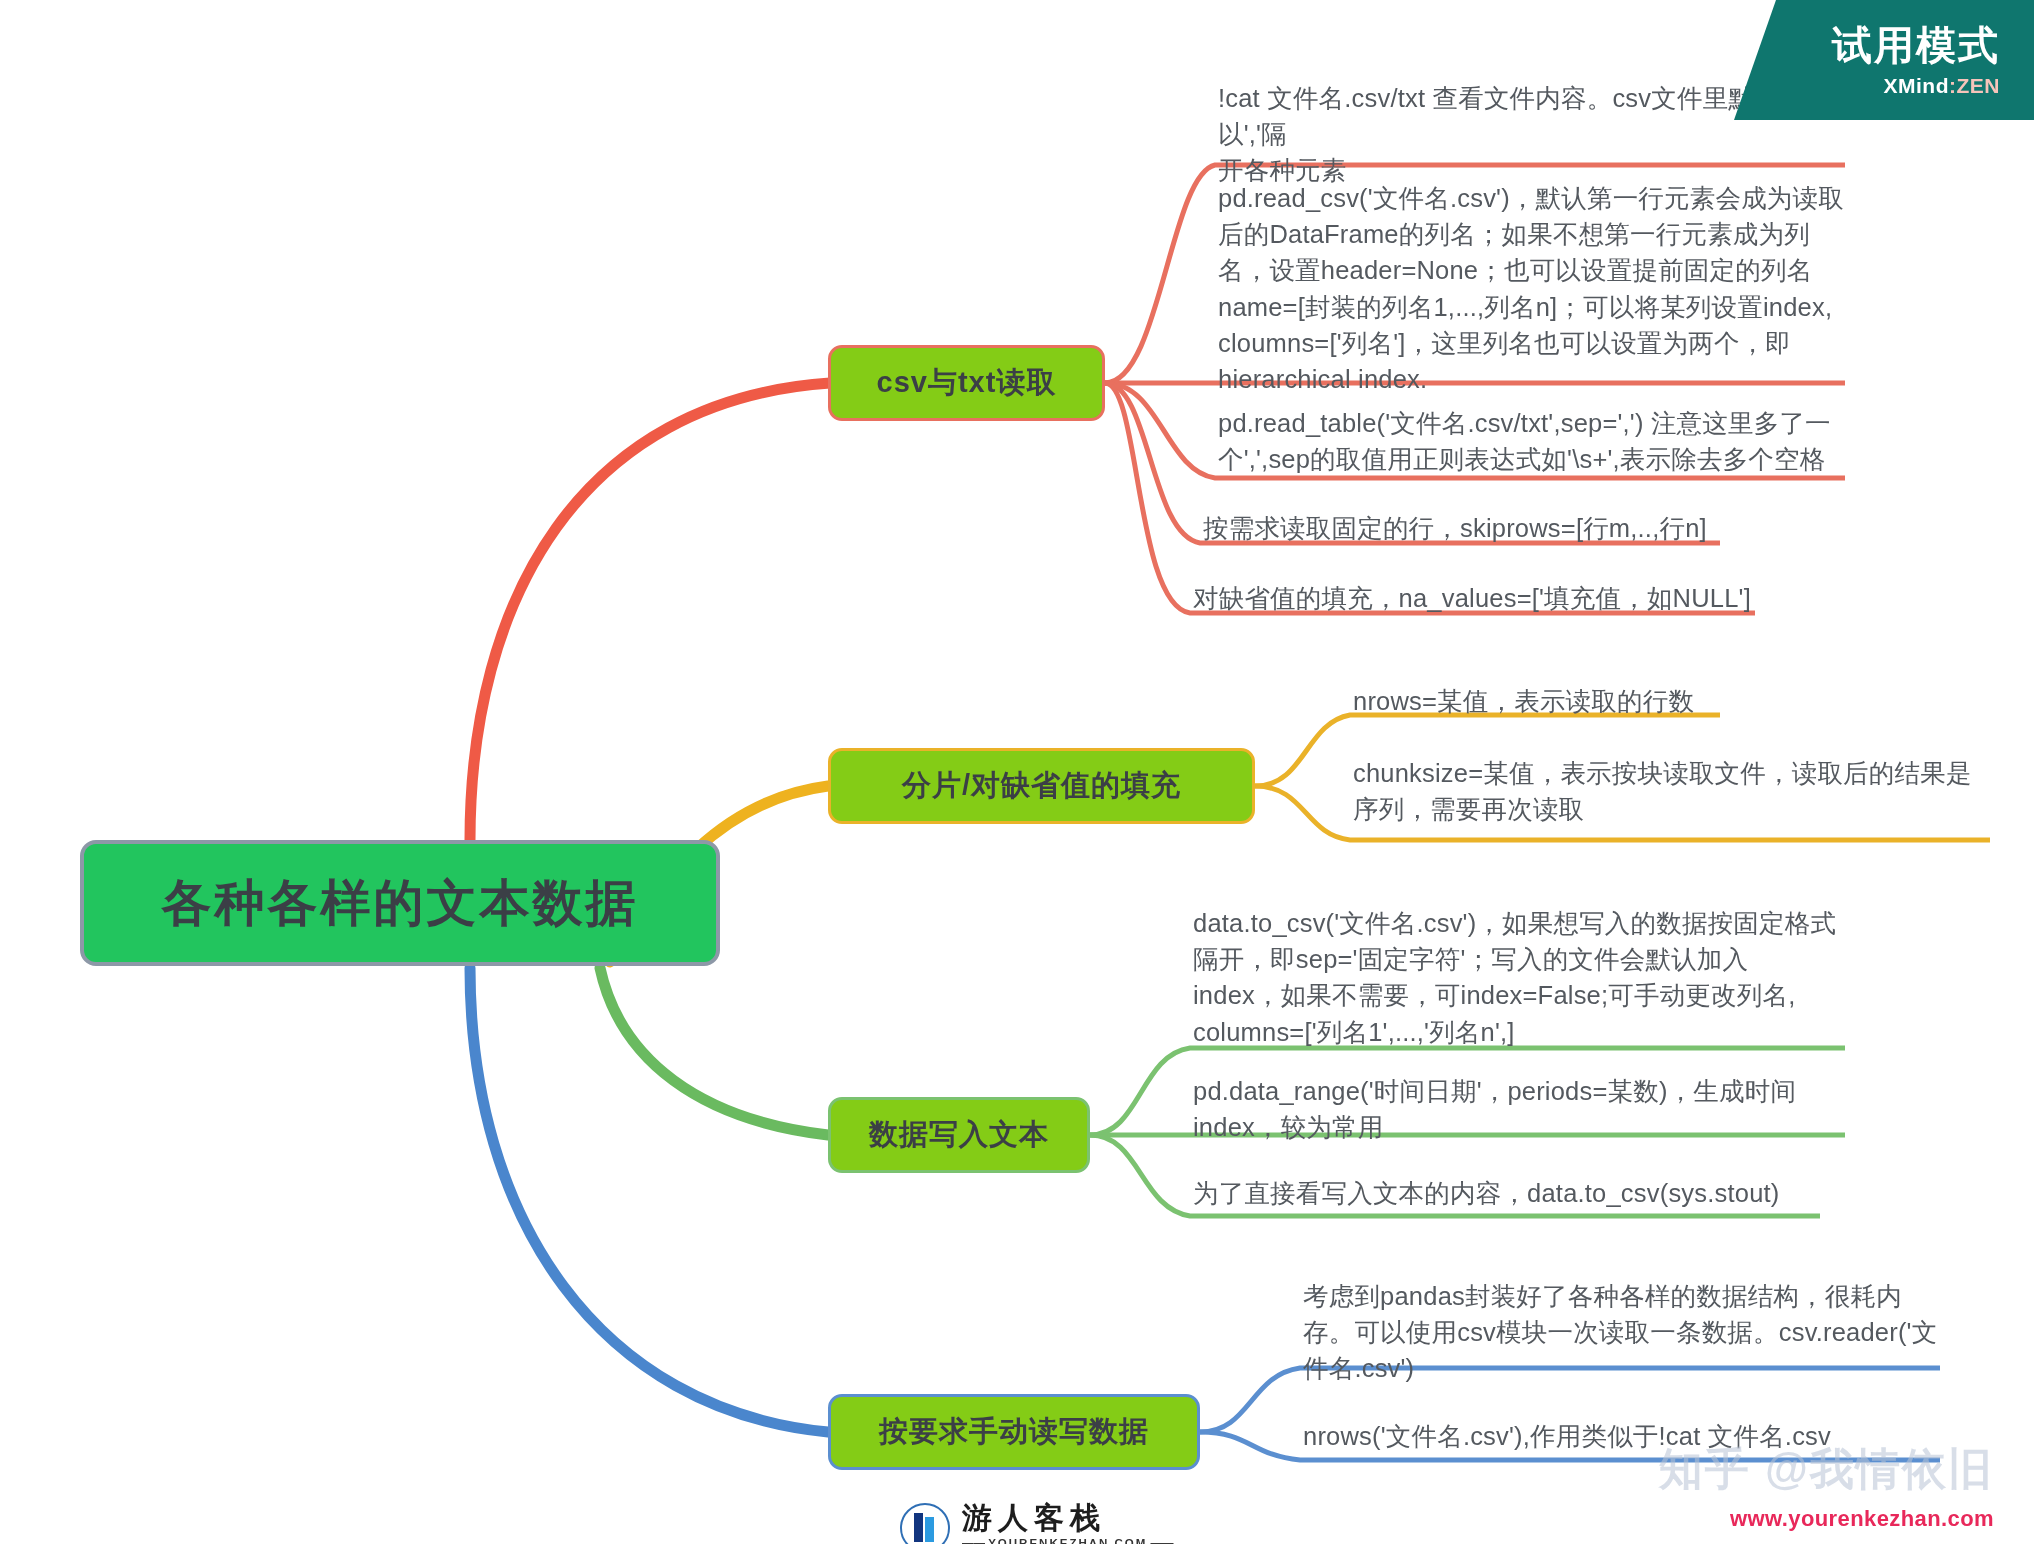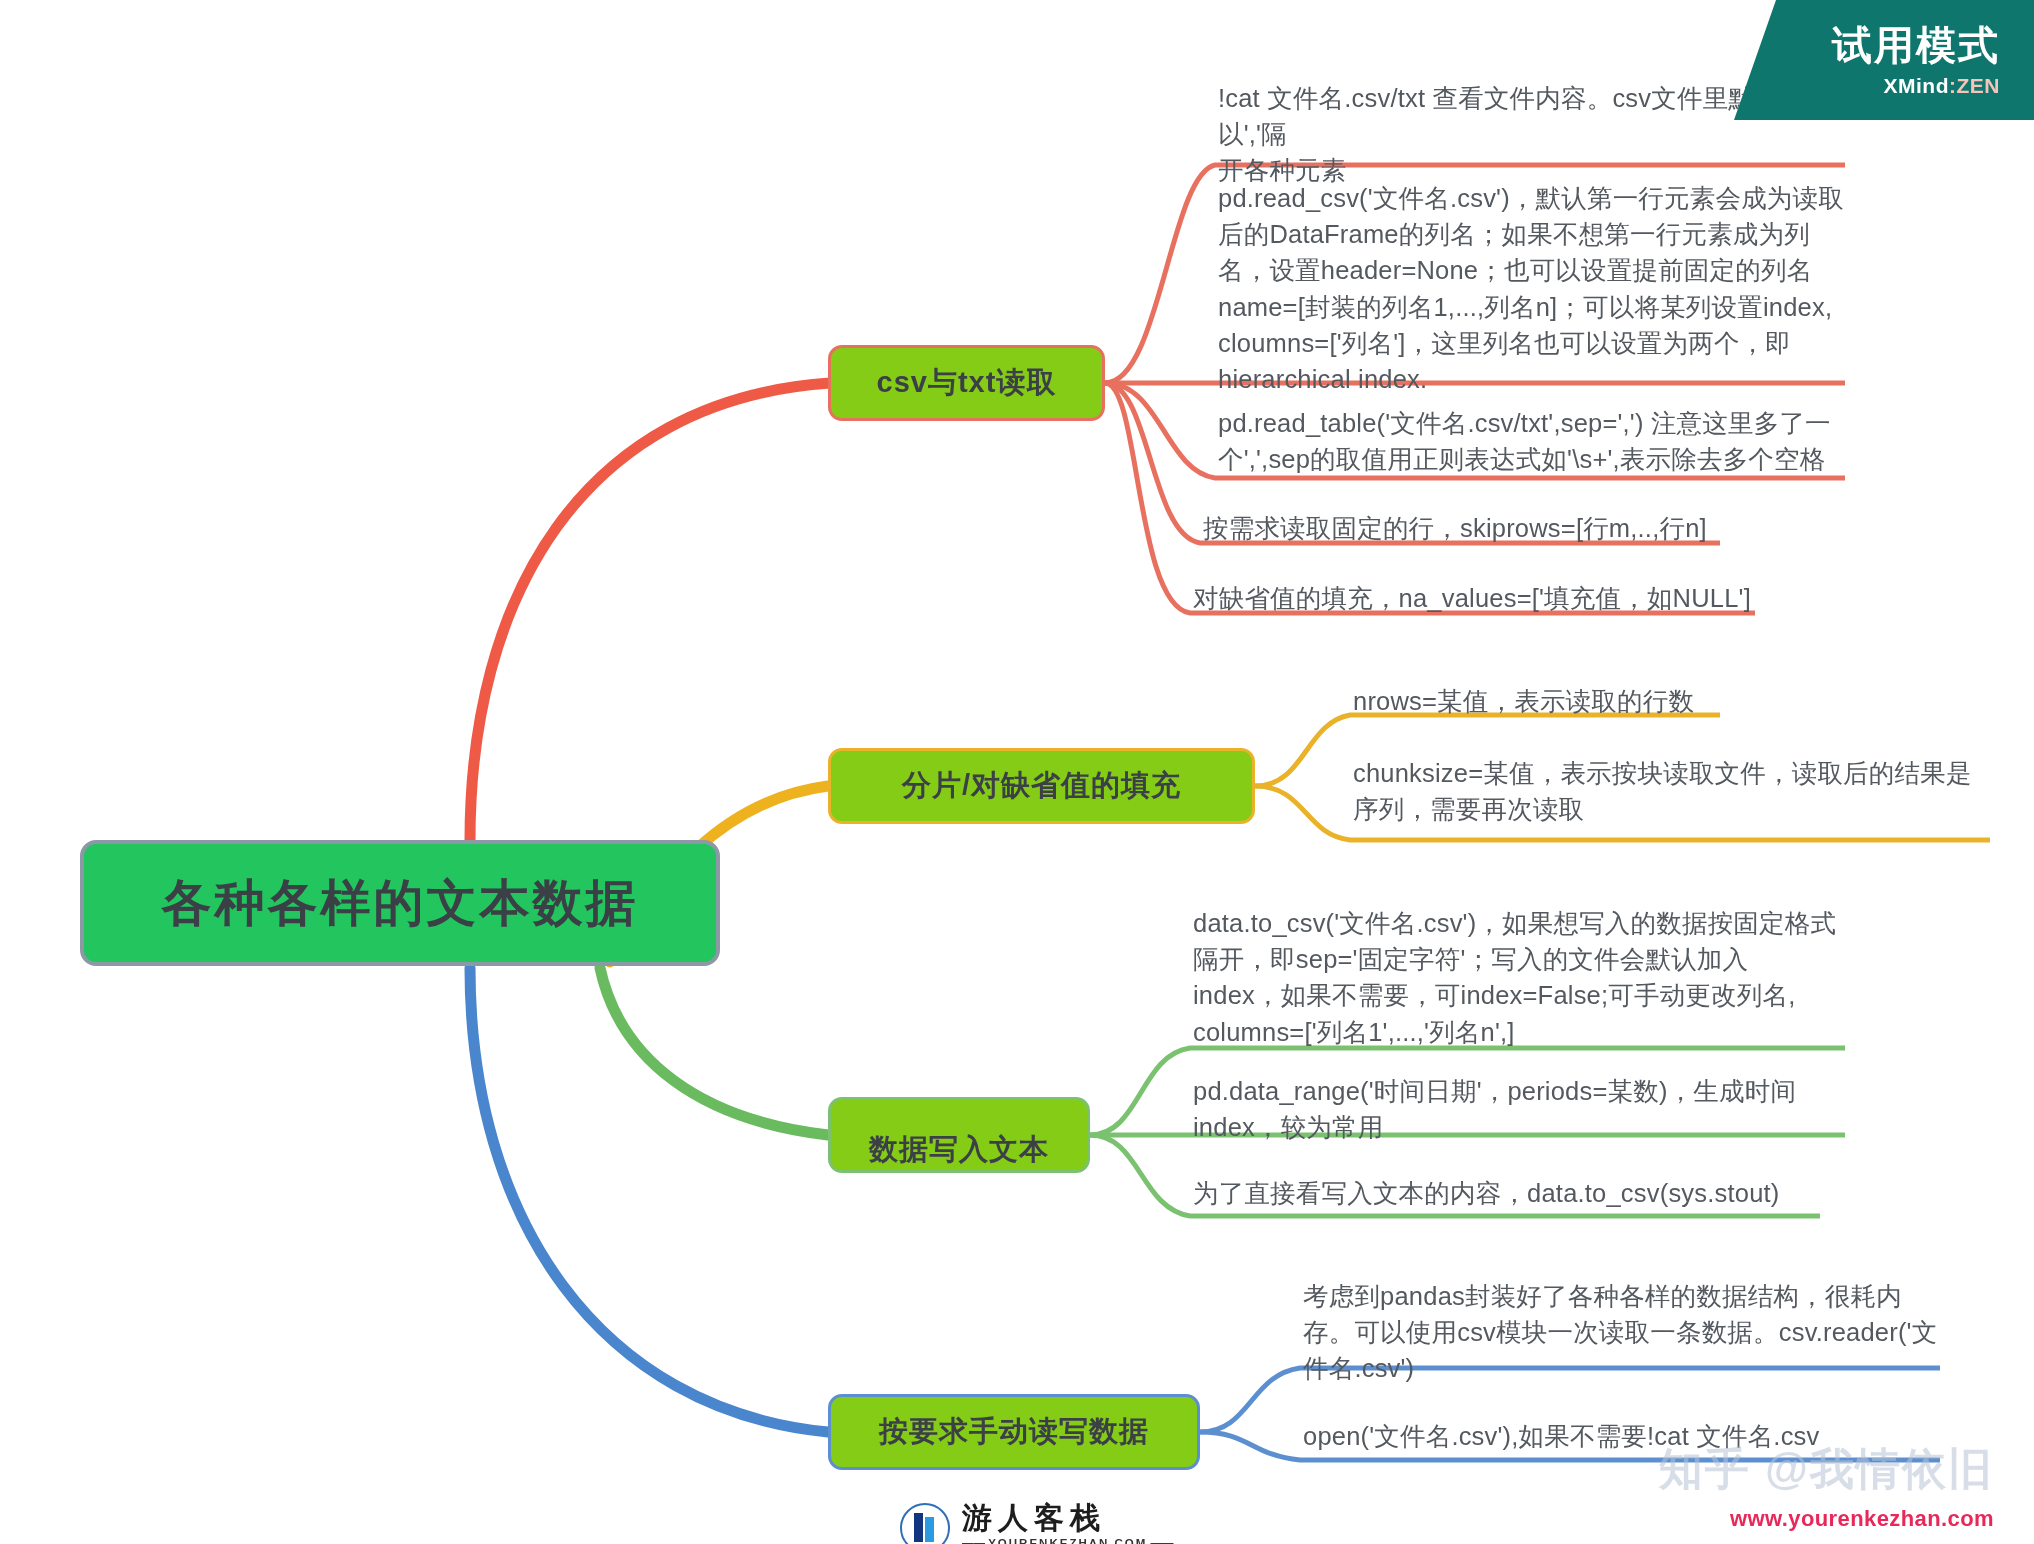--- a/index.html
+++ b/index.html
@@ -238,40 +238,40 @@
 <div class="node leaf" style="left:1193px; top:580px; width:620px;">对缺省值的填充，na_values=['填充值，如NULL']</div>
 
 <div class="node main-node c-yellow" style="left:828px; top:748px; width:427px; height:76px;">
   <span>分片/对缺省值的填充</span>
 </div>
 
 <div class="node leaf" style="left:1353px; top:683px; width:620px;">nrows=某值，表示读取的行数</div>
 <div class="node leaf" style="left:1353px; top:755px; width:620px;">chunksize=某值，表示按块读取文件，读取后的结果是
 序列，需要再次读取</div>
 
-<div class="node main-node c-green" style="left:828px; top:1097px; width:262px; height:76px;align-items:flex-end;">
+<div class="node main-node c-green" style="left:828px; top:1097px; width:262px; height:76px;">
   <span>数据写入文本</span>
 </div>
 
 <div class="node leaf" style="left:1193px; top:905px; width:650px;">data.to_csv('文件名.csv')，如果想写入的数据按固定格式
 隔开，即sep='固定字符'；写入的文件会默认加入
 index，如果不需要，可index=False;可手动更改列名,
 columns=['列名1',...,'列名n',]</div>
 <div class="node leaf" style="left:1193px; top:1073px; width:640px;">pd.data_range('时间日期'，periods=某数)，生成时间
 index，较为常用</div>
 <div class="node leaf" style="left:1193px; top:1175px; width:640px;">为了直接看写入文本的内容，data.to_csv(sys.stout)</div>
 
 <div class="node main-node c-blue" style="left:828px; top:1394px; width:372px; height:76px;">
   <span>按要求手动读写数据</span>
 </div>
 
 <div class="node leaf" style="left:1303px; top:1278px; width:645px;">考虑到pandas封装好了各种各样的数据结构，很耗内
 存。可以使用csv模块一次读取一条数据。csv.reader('文
 件名.csv')</div>
-<div class="node leaf" style="left:1303px; top:1418px; width:645px;">open('文件名.csv'),如果不需要!cat 文件名.csv</div>
+<div class="node leaf" style="left:1303px; top:1418px; width:645px;">nrows('文件名.csv'),作用类似于!cat 文件名.csv</div>
 
 <div id="site-logo">
   <div class="logo-mark"></div>
   <div class="logo-text">
     <div class="logo-cn">游人客栈</div>
     <div class="logo-en">YOURENKEZHAN.COM</div>
   </div>
 </div>
 
 <div id="zhihu-watermark">知乎 @我情依旧</div>

